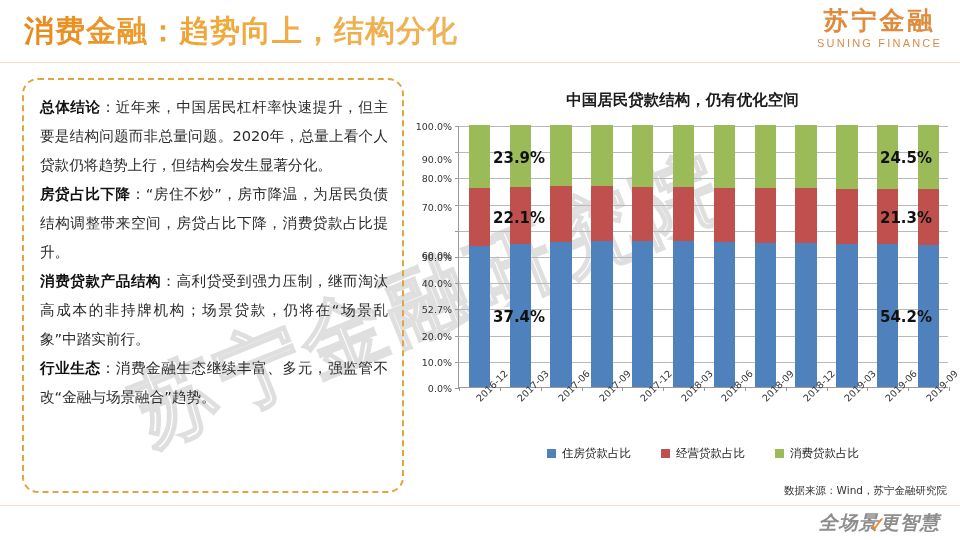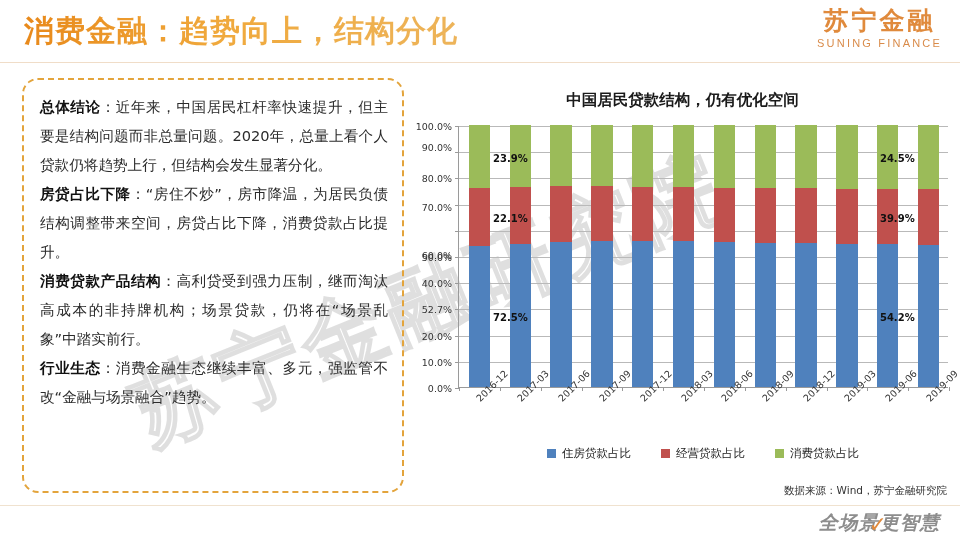--- a/index.html
+++ b/index.html
@@ -163,21 +163,21 @@
     bottom: 0;
     height: 100%;
   }
   .bar {
     position: absolute;
     width: 100%;
     left: 0;
   }
   .dlabel {
     position: absolute;
-    font-size: 10px;
+    font-size: 15px;
     font-weight: bold;
     color: #111;
     white-space: nowrap;
     transform: translateY(-50%);
     font-family: "DejaVu Sans", sans-serif;
     z-index: 3;
   }
   #x-axis {
     position: absolute;
     left: 48px; top: 266px;
@@ -277,21 +277,21 @@
       <div id="y-axis">
           <div class="ytick" style="top: 262px;">0.0%</div>
           <div class="ytick" style="top: 235.8px;">10.0%</div>
           <div class="ytick" style="top: 209.6px; text-align: right;">20.0%</div>
           <div class="ytick" style="top: 183.4px;">52.7%</div>
           <div class="ytick" style="top: 157.2px;">40.0%</div>
           <div class="ytick" style="top: 131px;">50.0%</div>
           <div class="ytick" style="top: 104.8px; margin-top: 24px;">60.0%</div>
           <div class="ytick" style="top: 81px; margin-left: 36px;">70.0%</div>
           <div class="ytick" style="top: 52.4px;">80.0%</div>
-          <div class="ytick" style="top: 21px;">90.0%</div>
+          <div class="ytick" style="top: 33px;">90.0%</div>
           <div class="ytick" style="top: 0px;">100.0%</div>
         </div>
       <div id="plot">
           <div class="tickmark" style="top: 262px;"></div>
           <div class="gridline" style="top: 235.8px;"></div>
           <div class="tickmark" style="top: 235.8px;"></div>
           <div class="gridline" style="top: 209.6px;"></div>
           <div class="tickmark" style="top: 209.6px;"></div>
           <div class="gridline" style="top: 183.4px;"></div>
           <div class="tickmark" style="top: 183.4px;"></div>
@@ -302,21 +302,21 @@
           <div class="gridline" style="top: 104.8px;"></div>
           <div class="tickmark" style="top: 104.8px;"></div>
           <div class="gridline" style="top: 78.6px;"></div>
           <div class="tickmark" style="top: 78.6px;"></div>
           <div class="gridline" style="top: 52.4px;"></div>
           <div class="tickmark" style="top: 52.4px;"></div>
           <div class="gridline" style="top: 26.2px;"></div>
           <div class="tickmark" style="top: 26.2px;"></div>
           <div class="gridline" style="top: 0px;"></div>
           <div class="tickmark" style="top: 0px;"></div>
-          <div class="dlabel" style="top: 191.391px; left: 34.0333px;">72.5%</div>
+          <div class="dlabel" style="top: 191.391px; left: 34.0333px;">37.4%</div>
           <div class="dlabel" style="top: 91.831px; left: 34.0333px;">22.1%</div>
           <div class="dlabel" style="top: 31.571px; left: 34.0333px;">23.9%</div>
           <div class="bar-col" style="left: 9.8px; width: 21.2333px;">
             <div class="bar" style="background: rgb(79, 129, 189); height: 141.218px; bottom: 0px;"></div>
             <div class="bar" style="background: rgb(192, 80, 77); height: 57.902px; bottom: 141.218px;"></div>
             <div class="bar" style="background: rgb(155, 187, 89); height: 62.618px; bottom: 199.12px;"></div>
           </div>
           <div class="xtickmark" style="left: 0px;"></div>
           <div class="bar-col" style="left: 50.6333px; width: 21.2333px;">
             <div class="bar" style="background: rgb(79, 129, 189); height: 143.052px; bottom: 0px;"></div>
@@ -372,21 +372,21 @@
             <div class="bar" style="background: rgb(155, 187, 89); height: 63.666px; bottom: 198.334px;"></div>
           </div>
           <div class="xtickmark" style="left: 367.5px;"></div>
           <div class="bar-col" style="left: 418.133px; width: 21.2333px;">
             <div class="bar" style="background: rgb(79, 129, 189); height: 142.79px; bottom: 0px;"></div>
             <div class="bar" style="background: rgb(192, 80, 77); height: 55.282px; bottom: 142.79px;"></div>
             <div class="bar" style="background: rgb(155, 187, 89); height: 63.928px; bottom: 198.072px;"></div>
           </div>
           <div class="xtickmark" style="left: 408.333px;"></div>
           <div class="dlabel" style="top: 190.998px; left: 420.967px;">54.2%</div>
-          <div class="dlabel" style="top: 92.093px; left: 420.967px;">39.9%</div>
+          <div class="dlabel" style="top: 92.093px; left: 420.967px;">21.3%</div>
           <div class="dlabel" style="top: 32.095px; left: 420.967px;">24.5%</div>
           <div class="bar-col" style="left: 458.967px; width: 21.2333px;">
             <div class="bar" style="background: rgb(79, 129, 189); height: 142.004px; bottom: 0px;"></div>
             <div class="bar" style="background: rgb(192, 80, 77); height: 55.806px; bottom: 142.004px;"></div>
             <div class="bar" style="background: rgb(155, 187, 89); height: 64.19px; bottom: 197.81px;"></div>
           </div>
           <div class="xtickmark" style="left: 449.167px;"></div>
           <div class="xtickmark" style="left: 490px;"></div>
         </div>
       <div id="x-axis">

